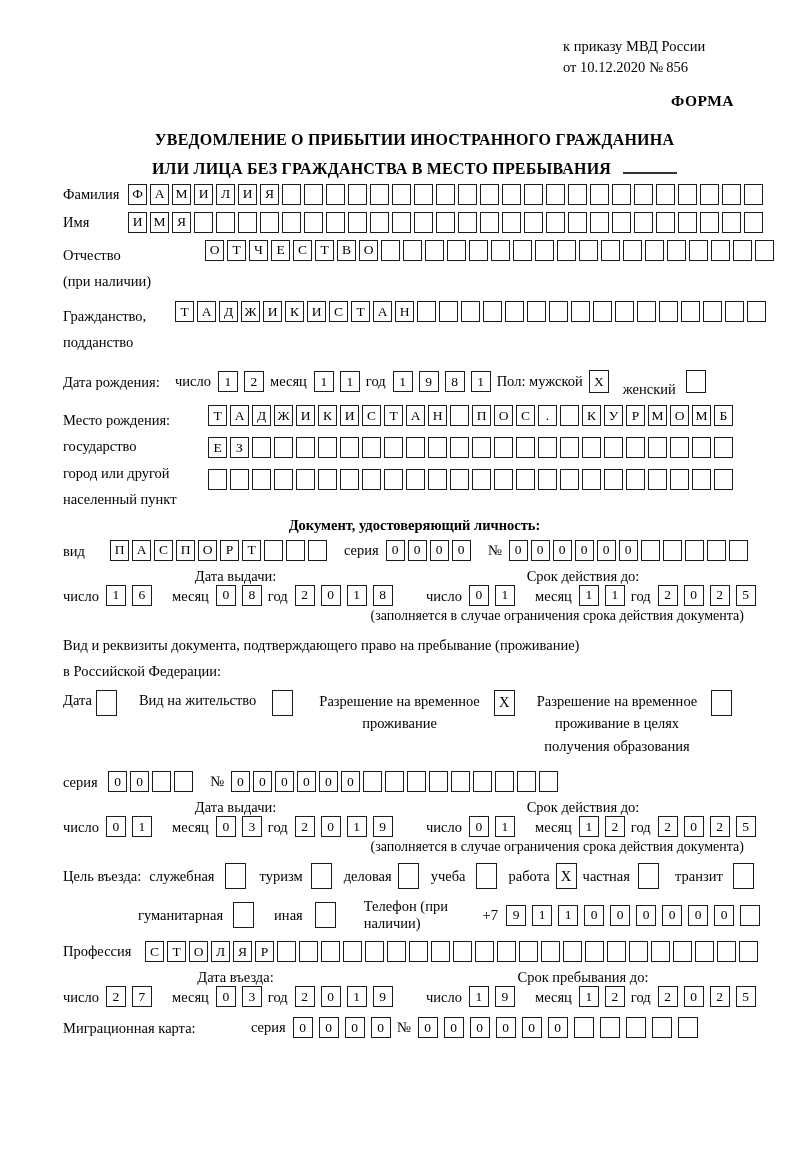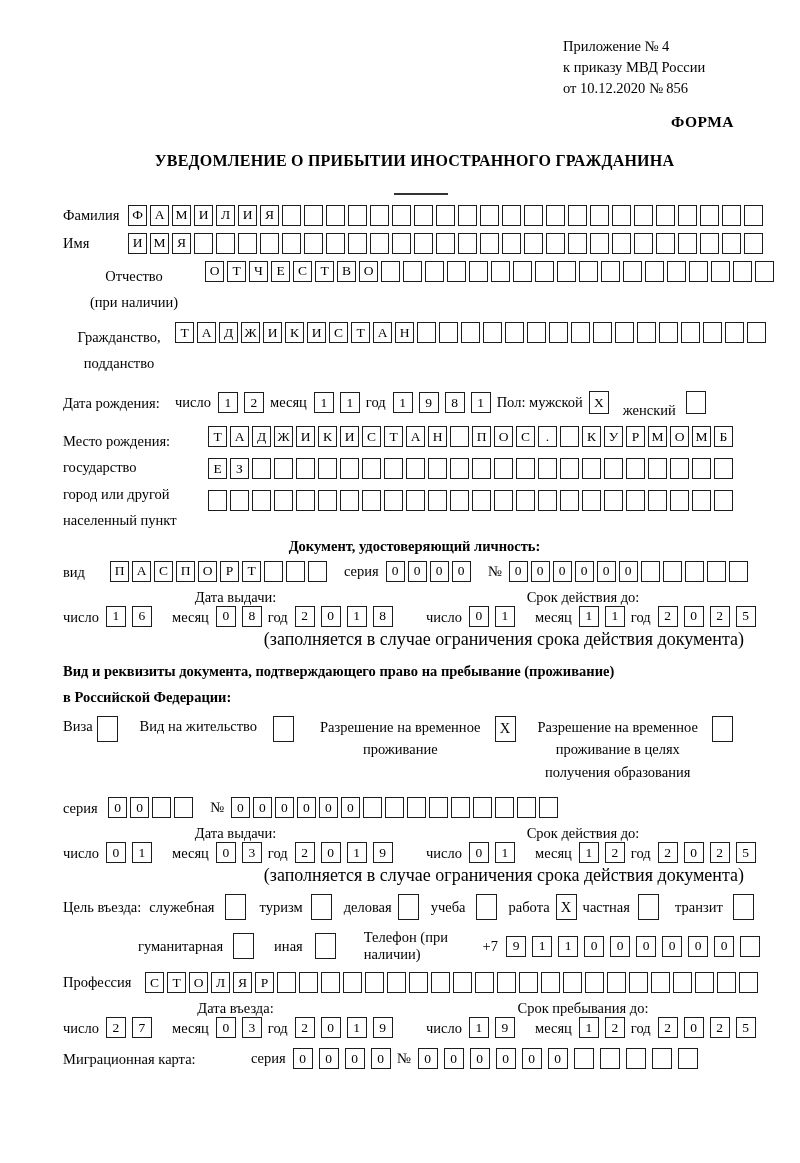--- a/index.html
+++ b/index.html
@@ -29,60 +29,59 @@
     width:19px; height:21px; border:1.7px solid #1d1d1d; margin-right:3px;
     font-size:13.5px; line-height:1;
   }
   .gap .cell { width:20px; margin-right:6px; }          
   .chk .cell { width:20px; height:23px; margin-right:0; }
   .chk2 .cell { width:21px; height:26px; margin-right:0; font-size:14.5px; }
 
   .row { display:flex; align-items:flex-start; margin-bottom:7px; }
   .lbl { flex:none; padding-top:2px; }
   .w65 { width:65px; } .w82 { width:82px; } .w112 { width:112px; } .w142 { width:142px; }
-  .two { line-height:1.8; padding-top:2px;text-align:center; }
+  .two { line-height:1.8; padding-top:2px; }
 
   
   .dhdr { display:flex; margin-top:4px; }
   .dhdr div { text-align:center; }
   .dh-l { width:345px; } .dh-r { width:350px; }
   .dgroup { display:flex; align-items:flex-start; }
   .dgroup .lbl { padding-top:3px; }
   .dg-l { width:345px; }
   .dg-r { padding-left:18px; }
-  .note { text-align:right; padding-right:22px; font-size:18px; margin-top:2px; margin-bottom:8px; }
+  .note { text-align:right; padding-right:22px; font-size:14px; margin-top:2px; margin-bottom:8px; }
 
   .mlbl { margin-right:7px; } .mlbl2 { margin:0 7px 0 14px; }
   .center-opt { text-align:center; line-height:1.55; }
 
   .bp-block, .rep-block { display:flex; margin-bottom:4px; }
   .bp-labels { width:145px; flex:none; line-height:1.82; padding-top:2px; }
   .bp-rows .cells { display:flex; margin-bottom:11px; }
 
   .doc-heading { text-align:center; font-weight:bold; margin:2px 0 6px 0; }
-  .intro { line-height:1.8; margin-top:4px;font-weight:bold; }
+  .intro { line-height:1.8; margin-top:4px; }
   .permit-row { display:flex; align-items:flex-start; margin:6px 0 14px 0; }
   .purpose-row { display:flex; align-items:center; margin-bottom:9px; }
 </style>
 </head>
 <body>
 
 <div class="page">
 
   <div class="hdr">
-    <div>Приложение № 4</div>
     <div>к приказу МВД России</div>
     <div>от 10.12.2020 № 856</div>
   </div>
 
   <div class="forma">ФОРМА</div>
 
   <div class="title">
     <div>УВЕДОМЛЕНИЕ О ПРИБЫТИИ ИНОСТРАННОГО ГРАЖДАНИНА</div>
-    <div><span class="uline"></span></div>
+    <div><span>ИЛИ ЛИЦА БЕЗ ГРАЖДАНСТВА В МЕСТО ПРЕБЫВАНИЯ</span><span class="uline"></span></div>
   </div>
 
 
   <div class="row">
     <span class="lbl w65">Фамилия</span>
     <span class="cells">
         <span class="cell">Ф</span>
         <span class="cell">А</span>
         <span class="cell">М</span>
         <span class="cell">И</span>
@@ -422,21 +421,21 @@
     </div>
   </div>
   <div class="note">(заполняется в случае ограничения срока действия документа)</div>
 
   <div class="intro">
     <div>Вид и реквизиты документа, подтверждающего право на пребывание (проживание)</div>
     <div>в Российской Федерации:</div>
   </div>
 
   <div class="permit-row">
-    <span class="lbl">Виза</span>
+    <span class="lbl">Дата</span>
     <span class="cells chk2" style="margin:0 22px 0 4px">
         <span class="cell"></span>
       </span>
     <span class="lbl">Вид на жительство</span>
     <span class="cells chk2" style="margin:0 26px 0 16px">
         <span class="cell"></span>
       </span>
     <span class="center-opt">
       <span style="display:block">Разрешение на временное</span>
       <span style="display:block">проживание</span>

